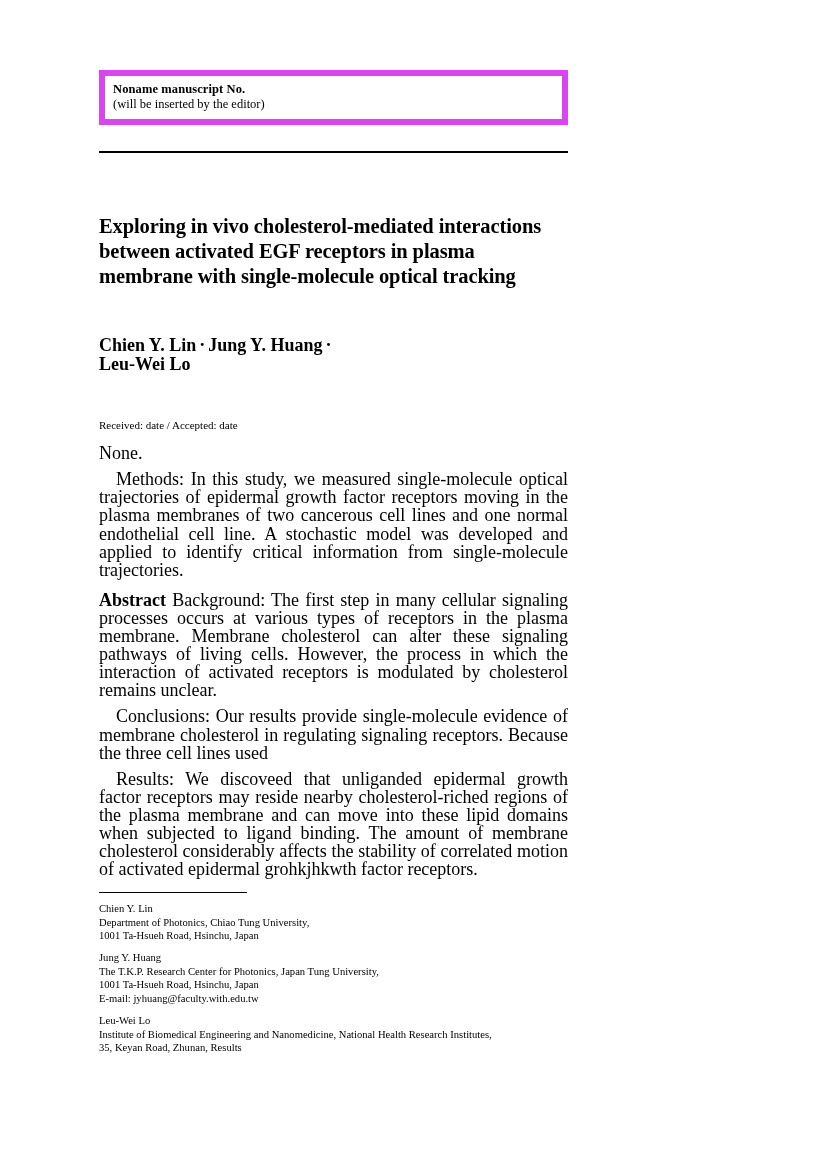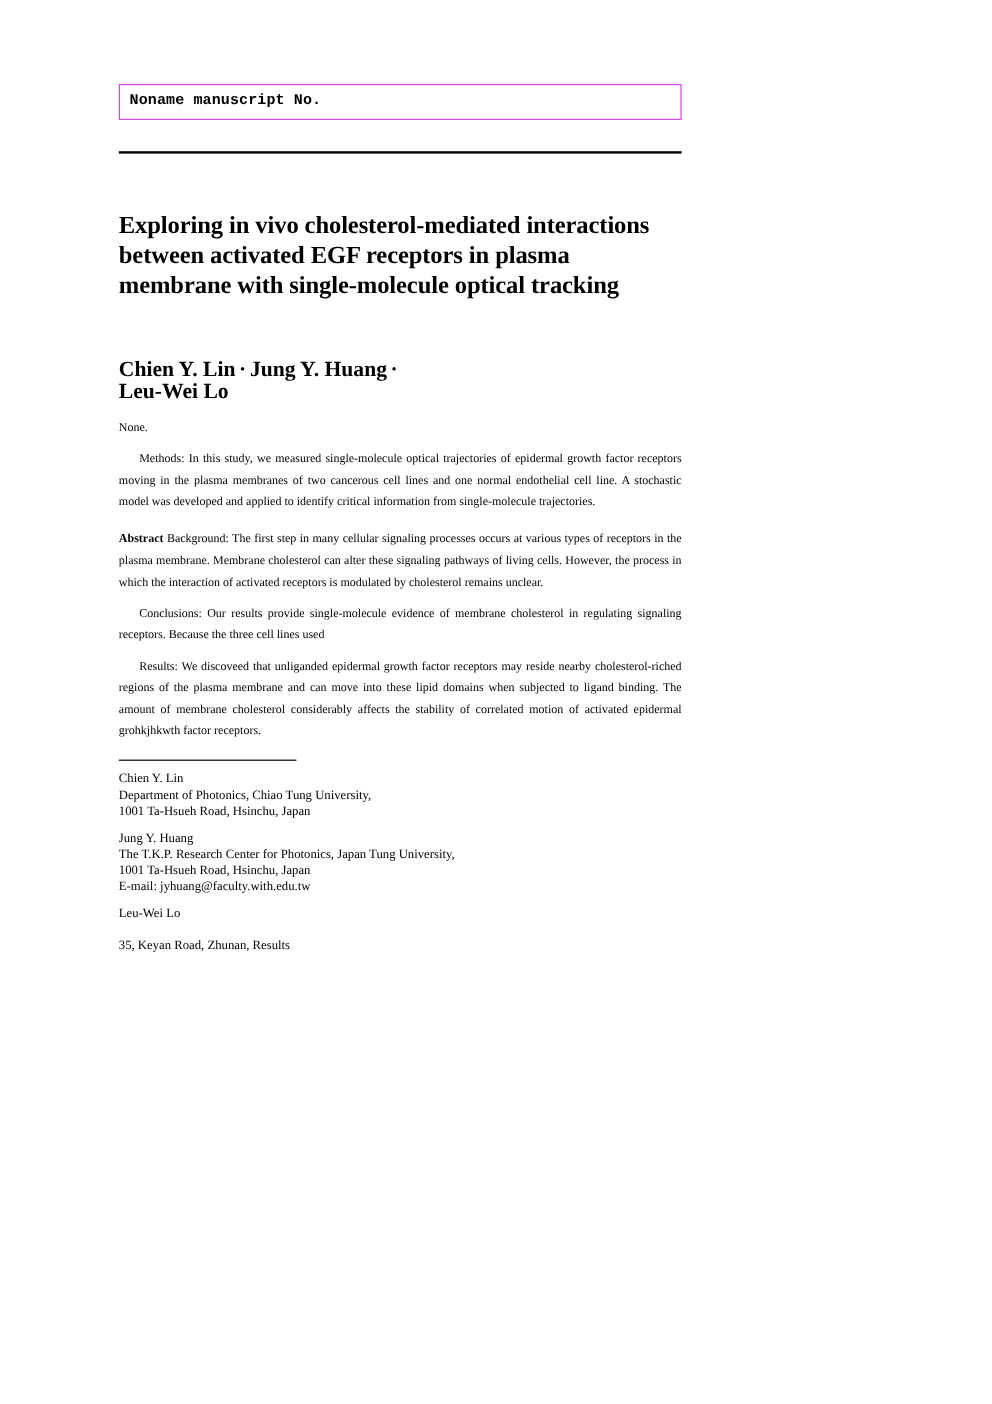--- a/index.html
+++ b/index.html
@@ -24,25 +24,24 @@
   }
   .content {
     position: absolute;
     left: 99px;
     top: 70px;
     width: 469px;
   }
 
   
   .ms-box {
-    border: 1px solid #d946ef;
+    border: 6px solid #d946ef;
     padding: 6px 8px 7px 8px;
     box-sizing: border-box;
     width: 469px;
-    font-family: Liberation Mono, monospace;
   }
   .ms-box .ms-line1 {
     font-weight: bold;
     font-size: 12.5px;
     line-height: 15px;
     letter-spacing: 0.1px;
   }
   .ms-box .ms-line2 {
     font-size: 12.5px;
     line-height: 15px;
@@ -50,21 +49,21 @@
 
   .rule {
     width: 469px;
     height: 2.2px;
     background: #000;
     margin-top: 26px;
   }
 
   
   .title {
-    margin-top: 48px;
+    margin-top: 61px;
     font-weight: bold;
     font-size: 20.5px;
     line-height: 25px;
     letter-spacing: -0.1px;
     width: 470px;
   }
 
   
   .authors {
     margin-top: 47px;
@@ -89,21 +88,21 @@
   
   .sec-head {
     margin-top: 36px;
     font-weight: bold;
     font-size: 13.5px;
     line-height: 16px;
   }
 
   .para {
     margin-top: 12px;
-    font-size: 10px;
+    font-size: 18px;
     line-height: 18.1px;
     text-align: justify;
     width: 469px;
   }
   .para.indent {
     text-indent: 17px;
   }
   .para.tight {
     margin-top: 8px;
   }
@@ -129,30 +128,32 @@
   }
 </style>
 </head>
 <body>
 
 <div class="page">
   <div class="content">
 
     <div class="ms-box">
       <div class="ms-line1">Noname manuscript No.</div>
+      <div class="ms-line2">(will be inserted by the editor)</div>
     </div>
 
     <div class="rule"></div>
 
     <div class="title">Exploring in vivo cholesterol-mediated interactions between activated EGF receptors in plasma membrane with single-molecule optical tracking</div>
 
     <div class="authors">
       <span>Chien Y. Lin</span><span class="sep">·</span><span>Jung Y. Huang</span><span class="sep">·</span><br><span>Leu-Wei Lo</span>
     </div>
 
+    <div class="dates">Received: date / Accepted: date</div>
 
     <div class="para">None.</div>
 
     <div class="para indent tight">Methods: In this study, we measured single-molecule optical trajectories of epidermal growth factor receptors moving in the plasma membranes of two cancerous cell lines and one normal endothelial cell line. A stochastic model was developed and applied to identify critical information from single-molecule trajectories.</div>
 
     <div class="para">
       <span class="abstract-lead">Abstract</span>
       <span>Background: The first step in many cellular signaling processes occurs at various types of receptors in the plasma membrane. Membrane cholesterol can alter these signaling pathways of living cells. However, the process in which the interaction of activated receptors is modulated by cholesterol remains unclear.</span>
     </div>
     <div class="para indent tight">Conclusions: Our results provide single-molecule evidence of membrane cholesterol in regulating signaling receptors. Because the three cell lines used</div>
@@ -168,18 +169,18 @@
 
     <div class="footnote">
       <span class="fn-name">Jung Y. Huang</span>
       <span>The T.K.P. Research Center for Photonics, Japan Tung University,</span><br>
       <span>1001 Ta-Hsueh Road, Hsinchu, Japan</span><br>
       <span>E-mail: jyhuang@faculty.with.edu.tw</span>
     </div>
 
     <div class="footnote">
       <span class="fn-name">Leu-Wei Lo</span>
-      <br>
+      <span>Institute of Biomedical Engineering and Nanomedicine, National Health Research Institutes,</span><br>
       <span>35, Keyan Road, Zhunan, Results</span>
     </div>
 
   </div>
 </div>
 
 </body></html>

